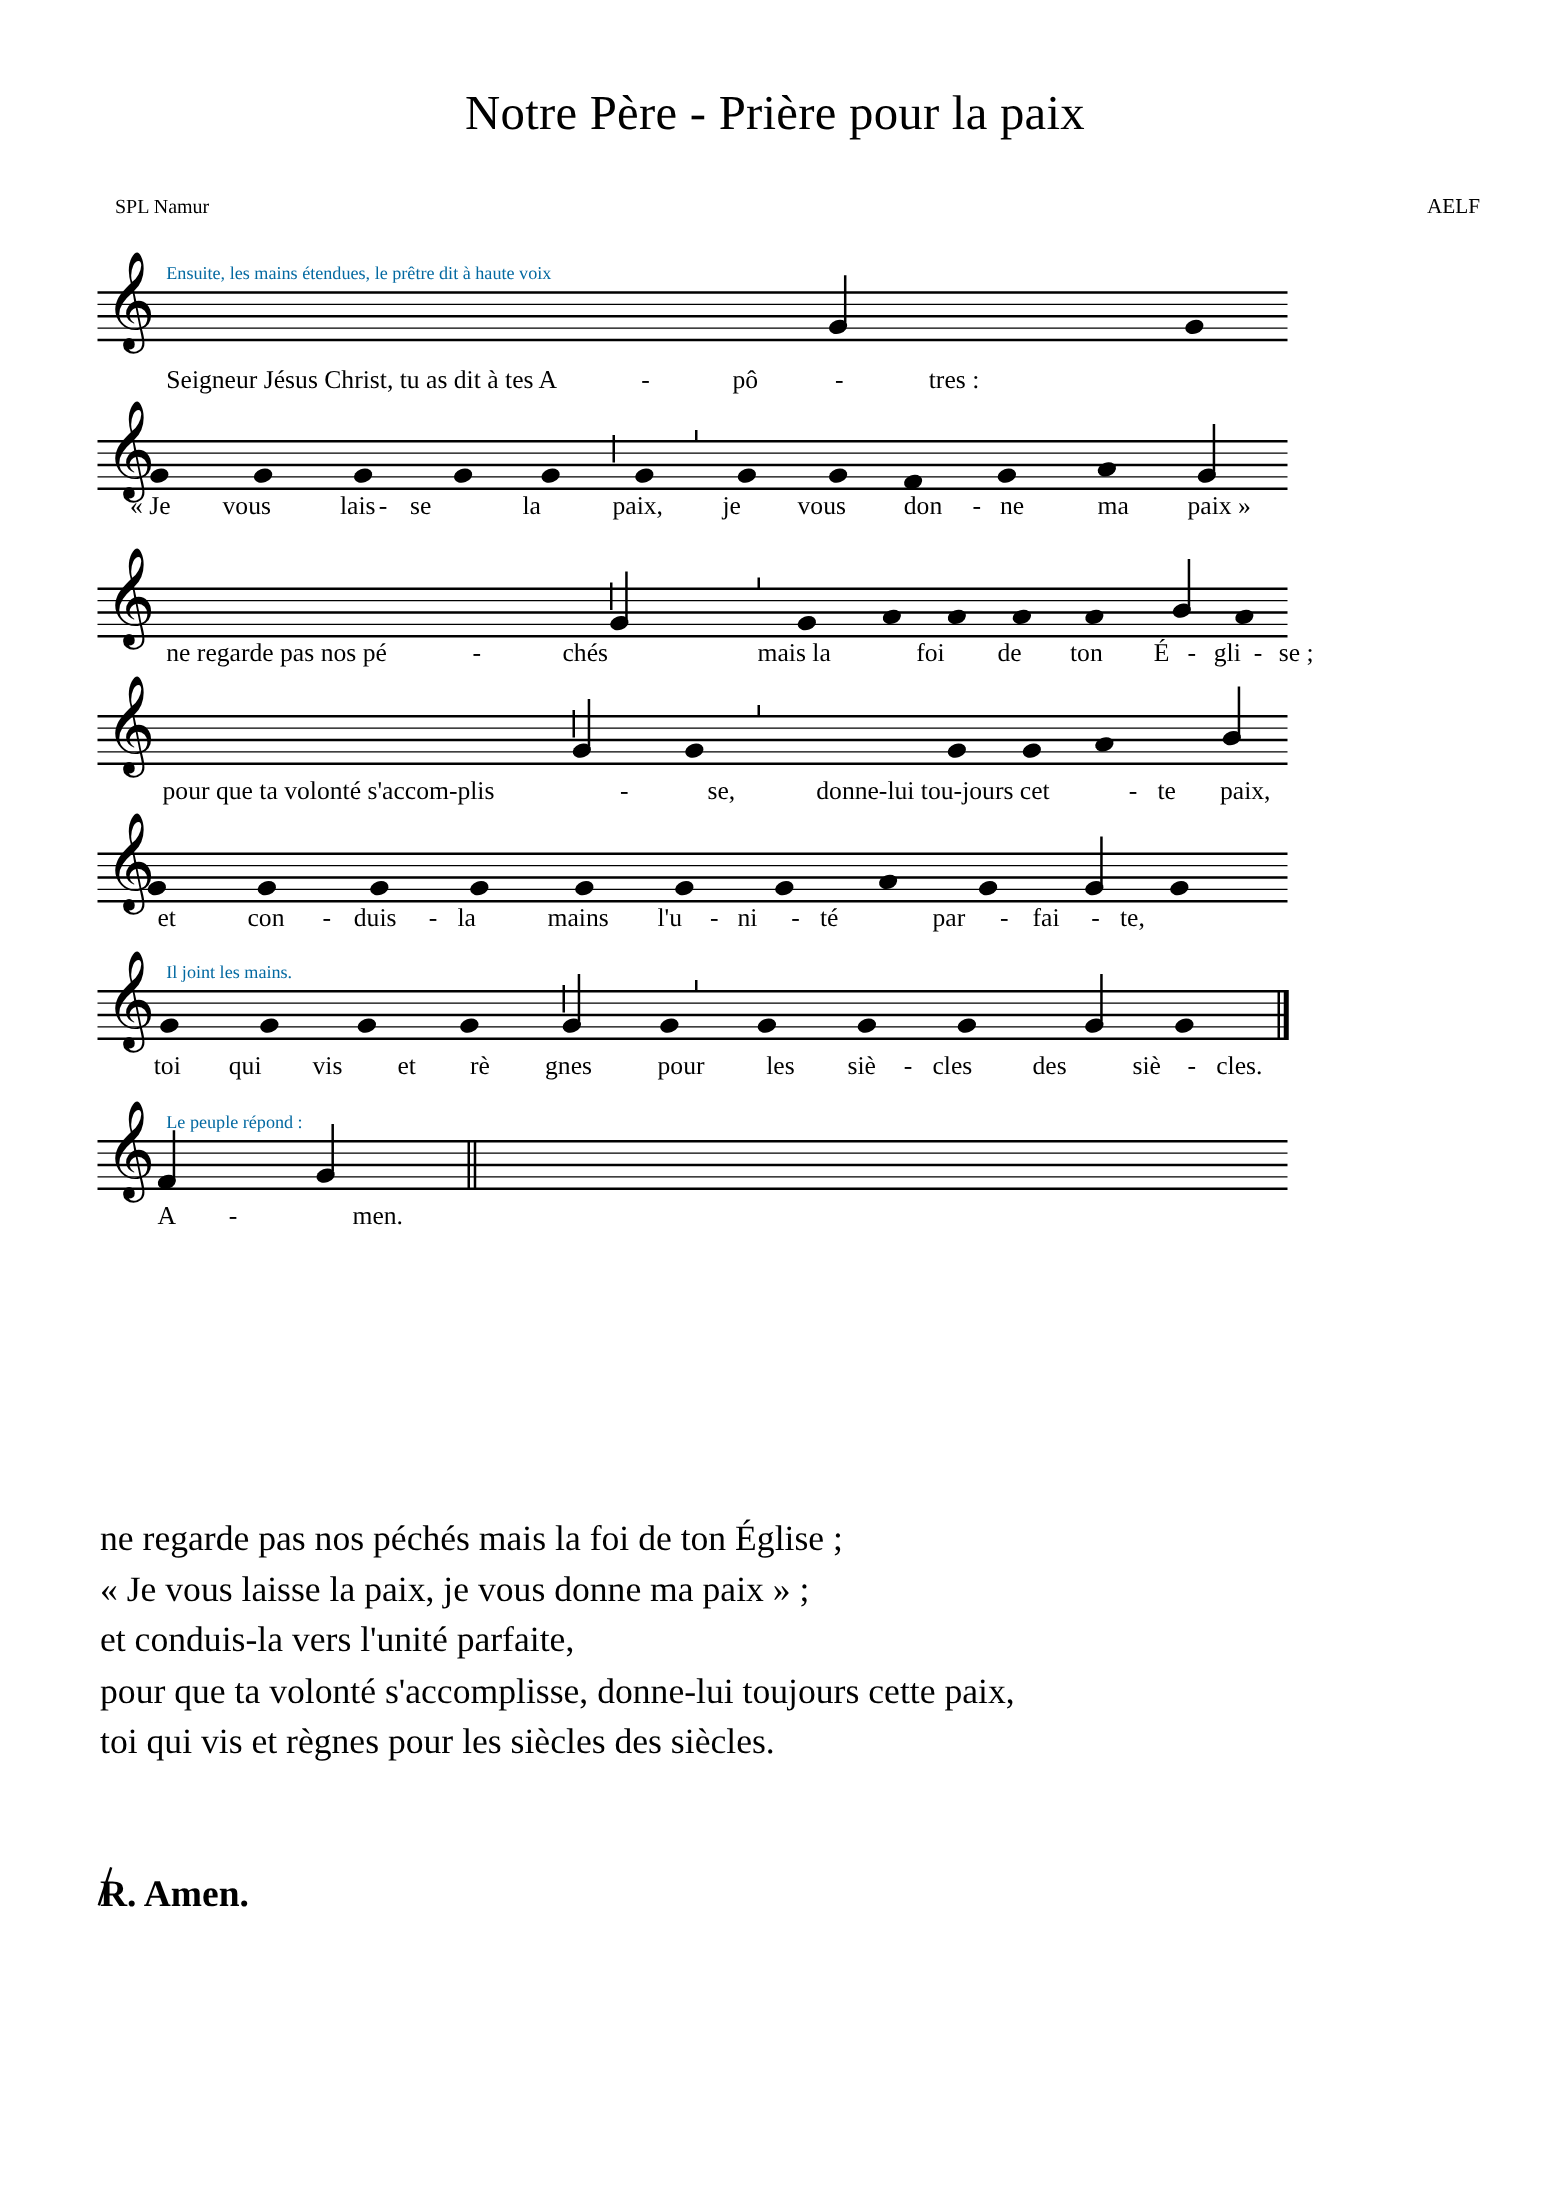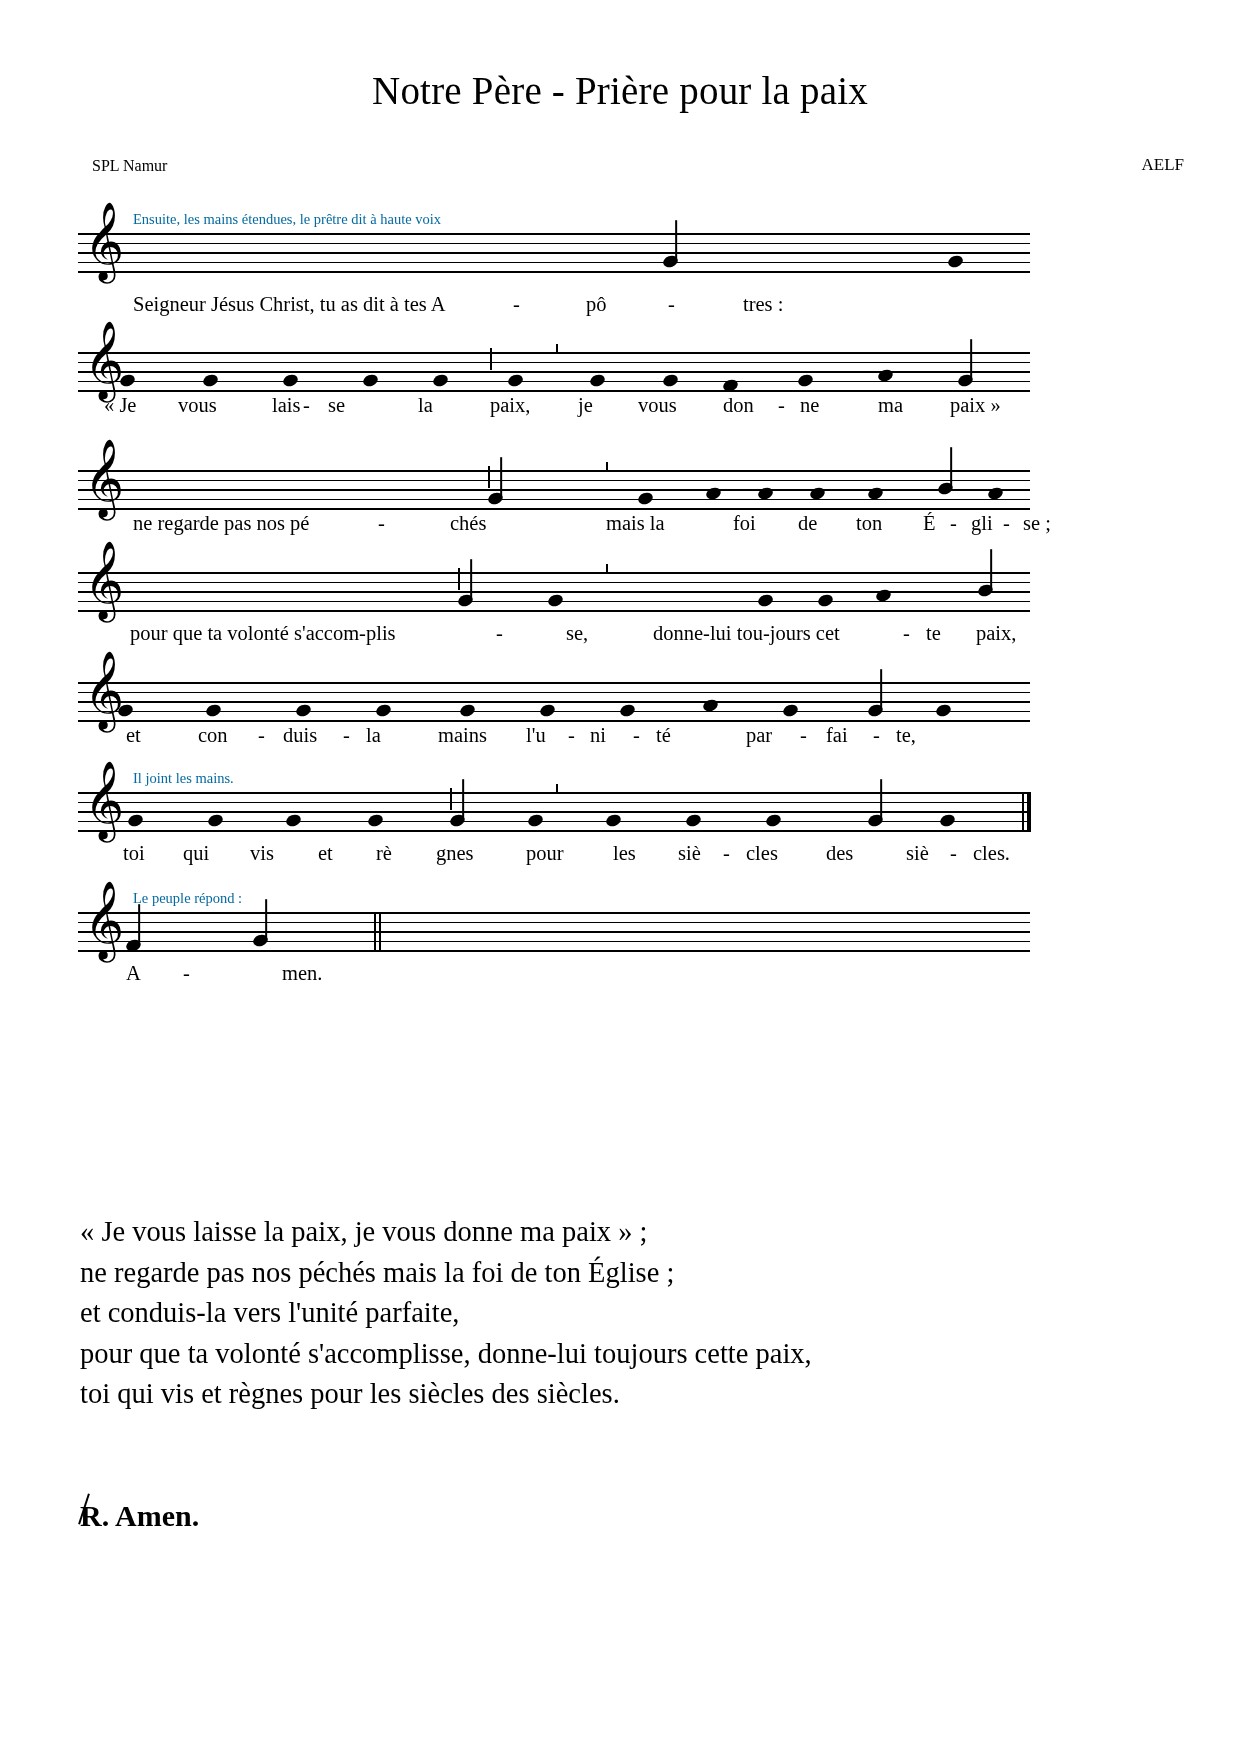--- a/index.html
+++ b/index.html
@@ -439,22 +439,22 @@
       </div>
       <div class="lyrics" style="top: 48px;">
         <span class="syl" style="left: 48px;">A</span>
         <span class="syl" style="left: 105px;">-</span>
         <span class="syl" style="left: 160px; margin-left: 44px;">men.</span>
       </div>
     </div>
   </div>
 
 <div class="prose" id="prose">
+    <div class="line">ne regarde pas nos péchés mais la foi de ton Église ;</div>
     <div class="line">« Je vous laisse la paix, je vous donne ma paix » ;</div>
-    <div class="line">ne regarde pas nos péchés mais la foi de ton Église ;</div>
     <div class="line">et conduis-la vers l'unité parfaite,</div>
     <div class="line">pour que ta volonté s'accomplisse, donne-lui toujours cette paix,</div>
     <div class="line">toi qui vis et règnes pour les siècles des siècles.</div>
   </div>
 
 <div class="response">
   <span class="resp-symbol"><span>R</span><span class="slash"></span></span><span>. Amen.</span>
 </div>
 
 </body></html>

